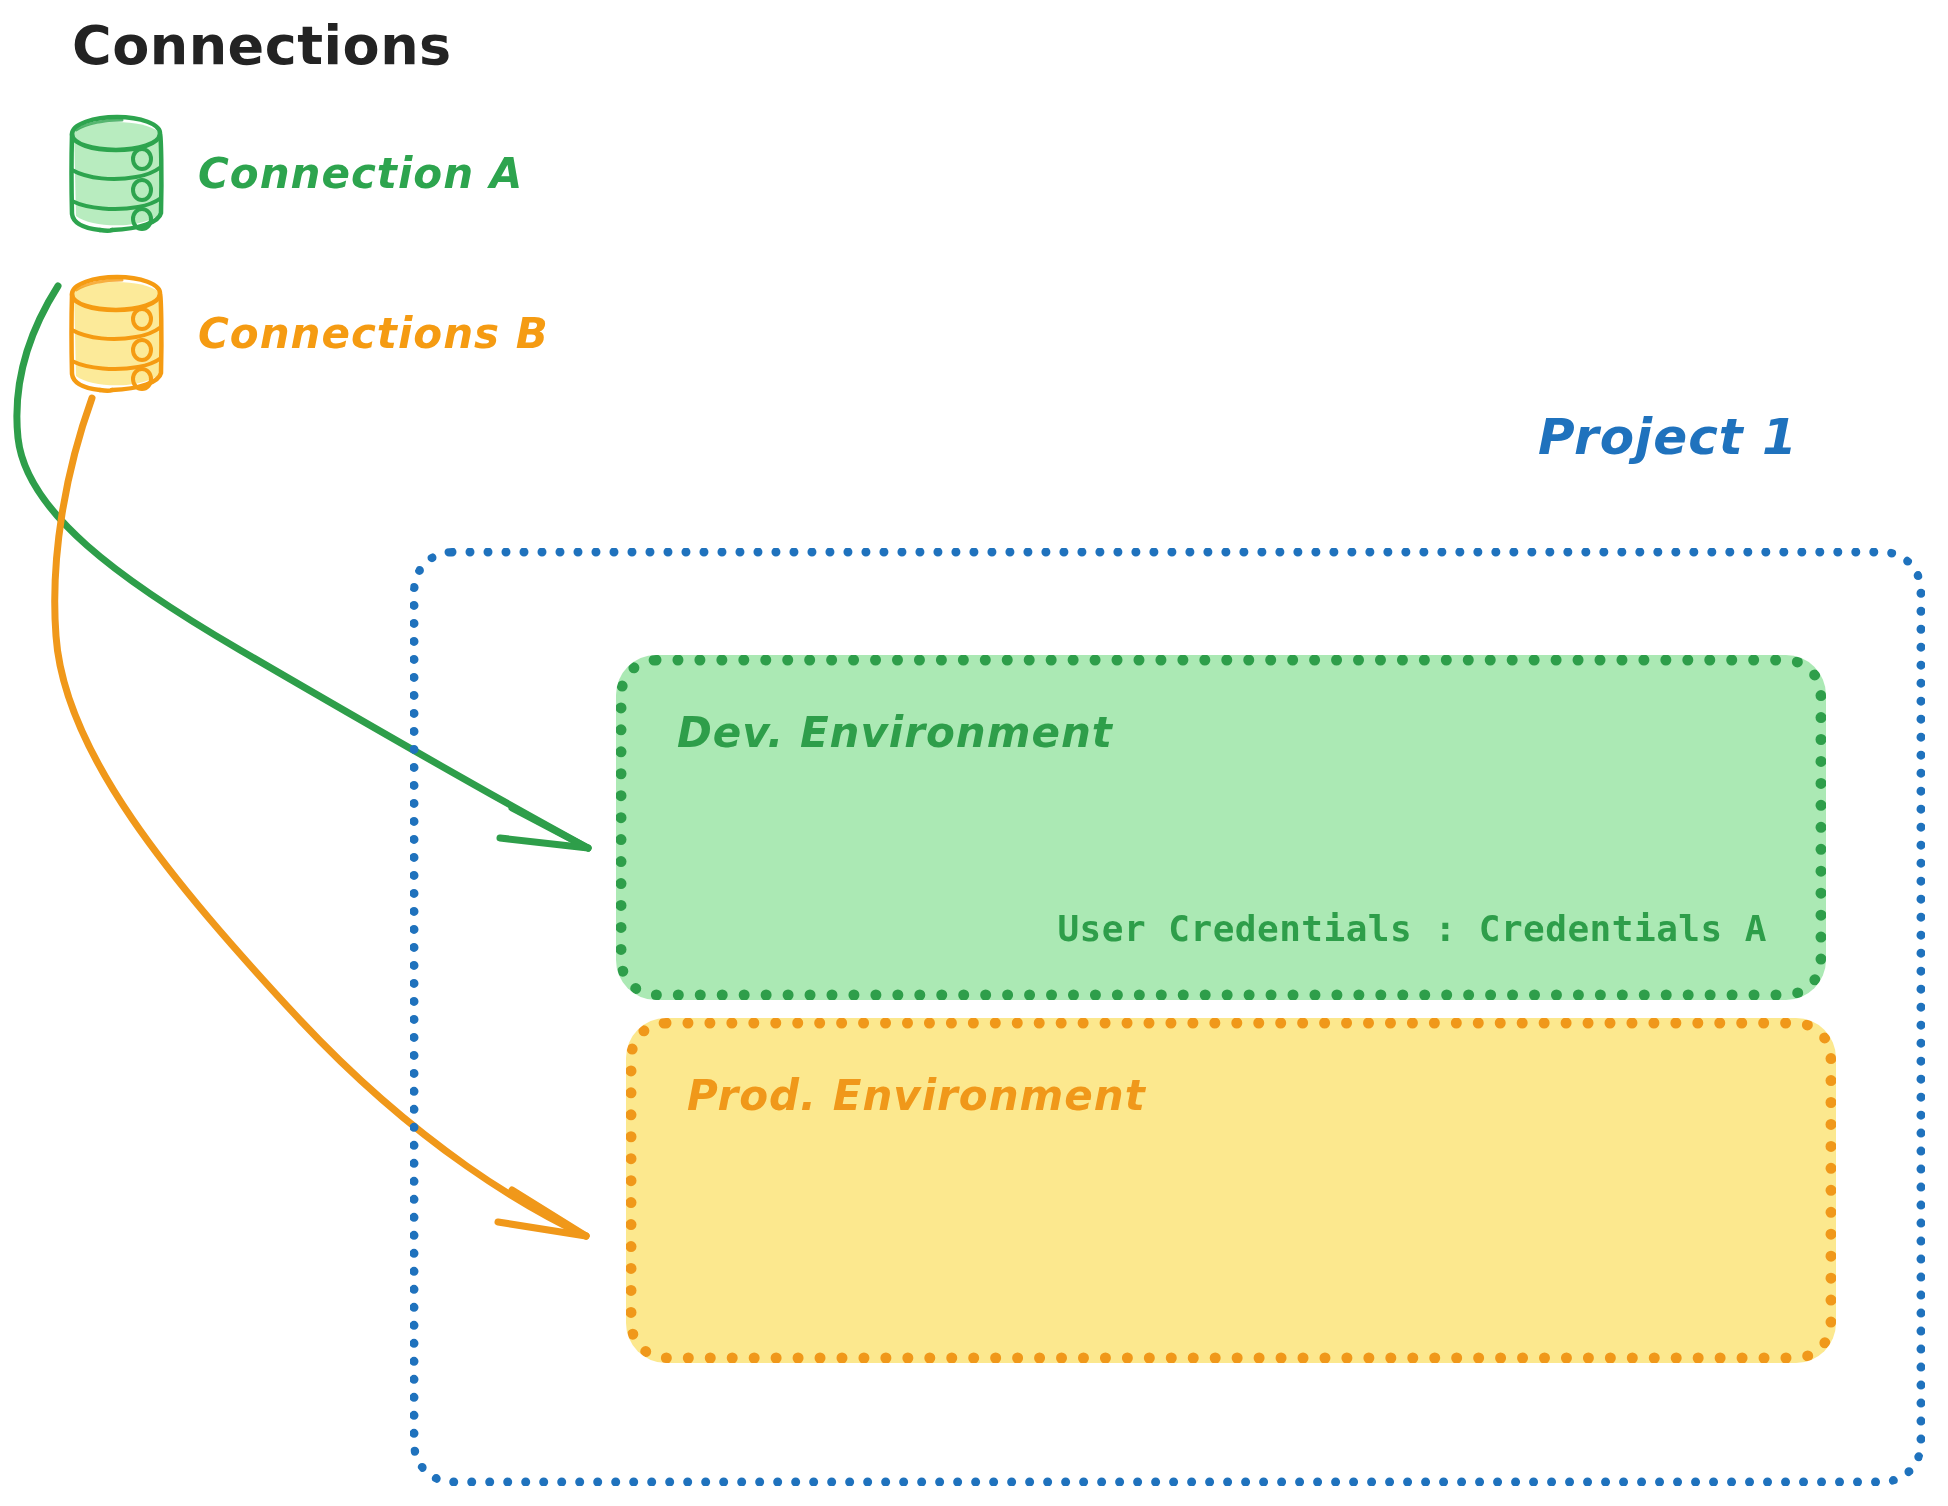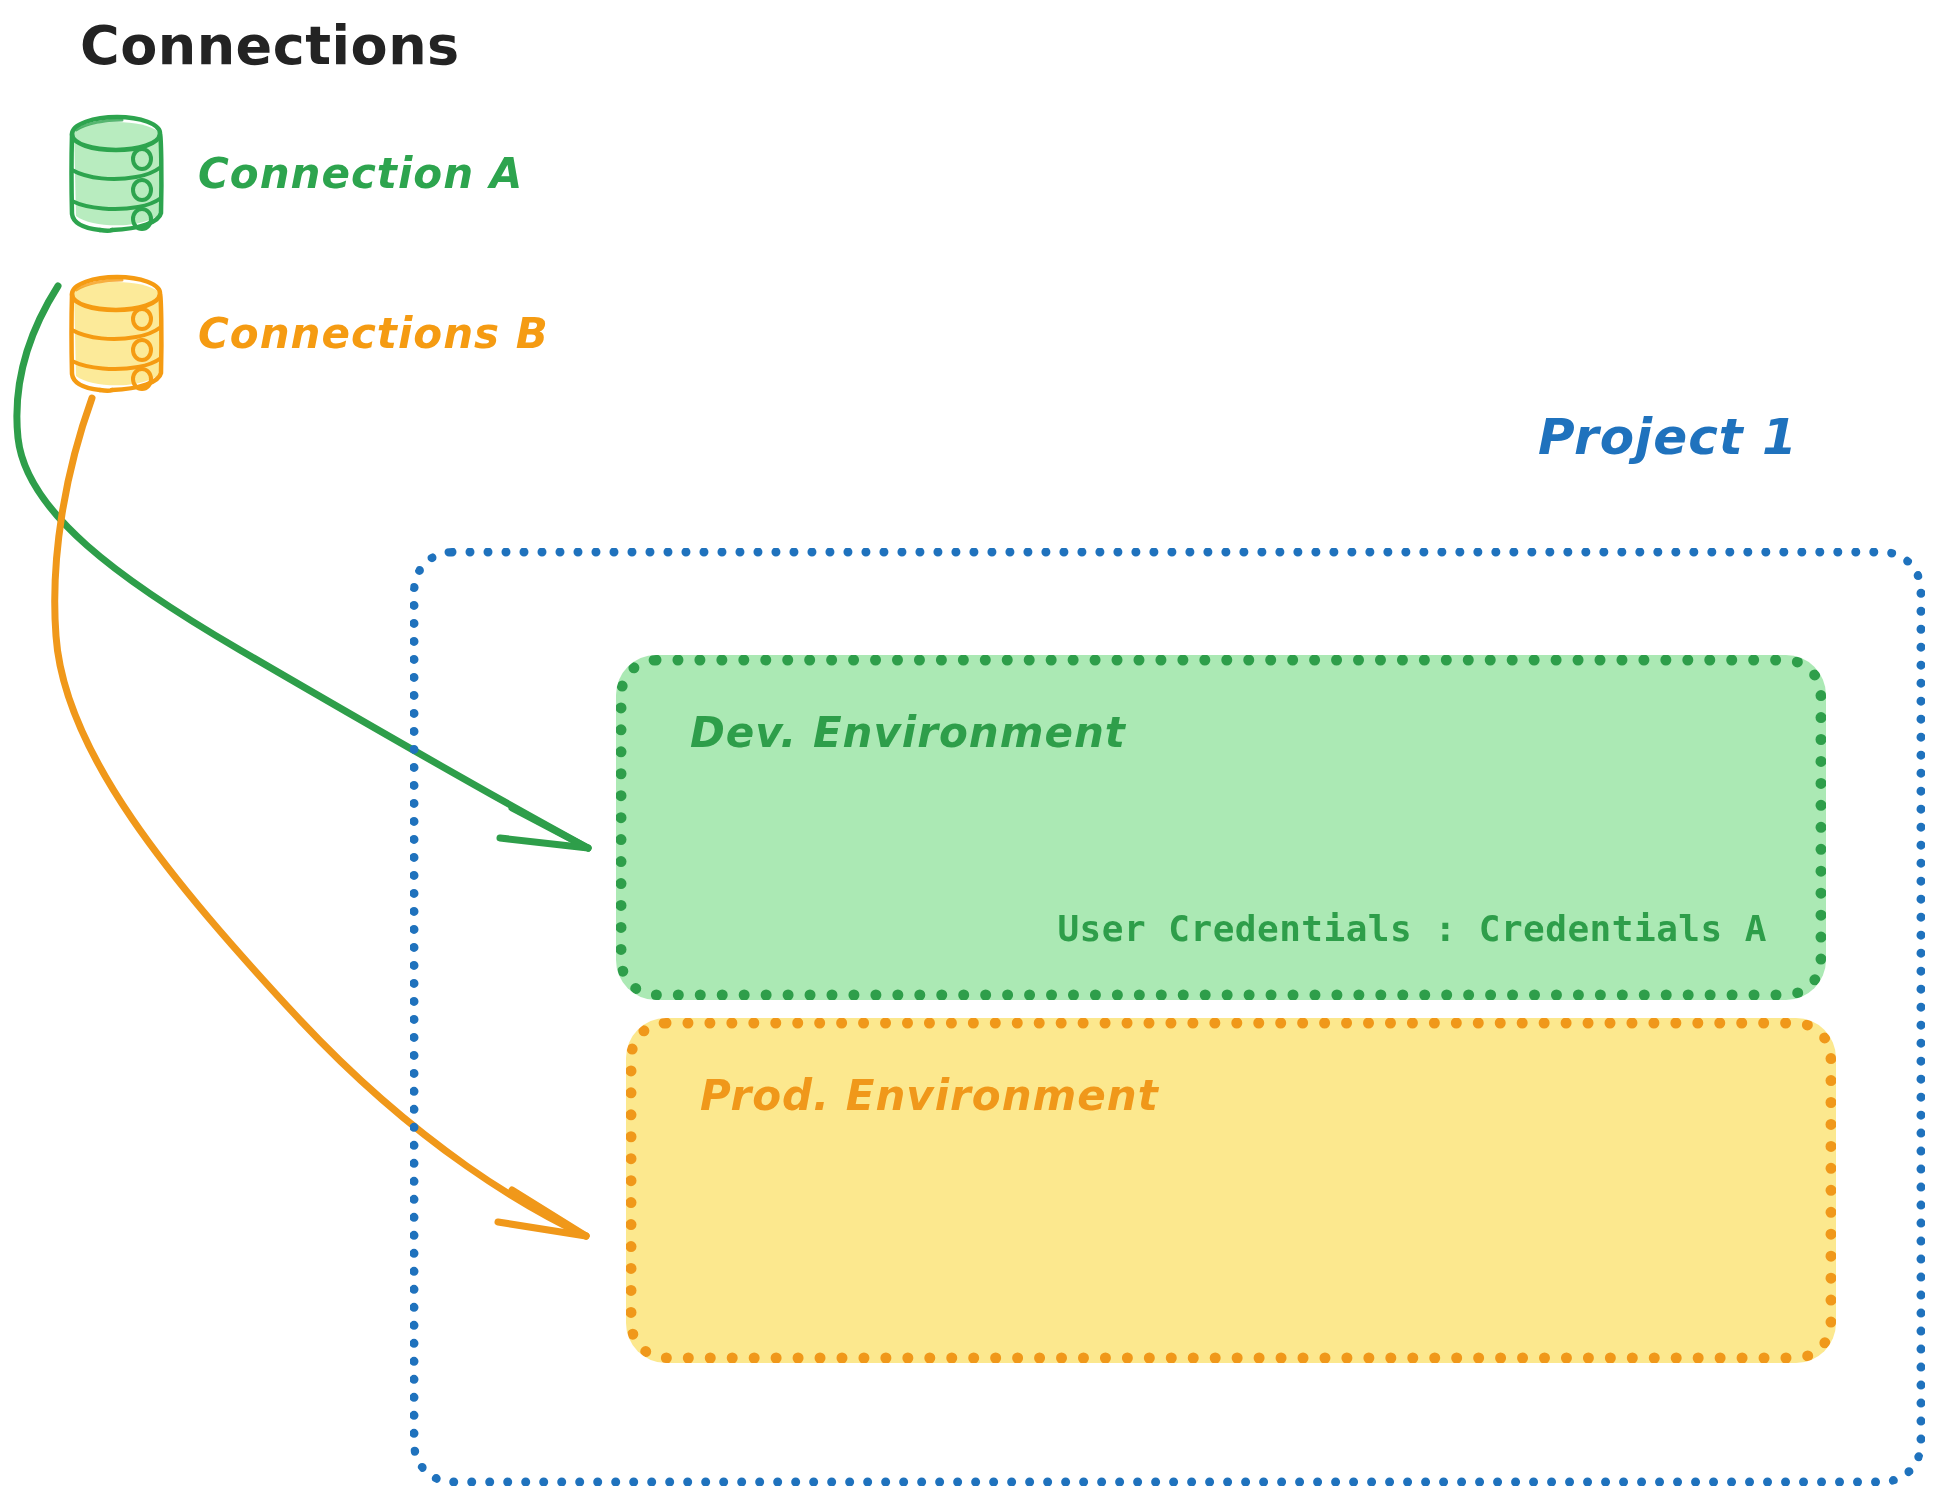--- a/index.html
+++ b/index.html
@@ -12,21 +12,21 @@
     width: 1948px;
     height: 1506px;
     background: #ffffff;
     overflow: hidden;
     font-family: "DejaVu Sans", sans-serif;
   }
 
   
   #connections-title {
     position: absolute;
-    left: 80px;
+    left: 72px;
     top: 14px;
     font-family: "DejaVu Sans", sans-serif;
     font-size: 54px;
     font-weight: 600;
     color: #232323;
     letter-spacing: 0.5px;
     white-space: nowrap;
   }
 
   
@@ -92,21 +92,20 @@
   
   .env-box {
     position: absolute;
     box-sizing: border-box;
     border-radius: 40px;
     border-width: 11px;
     border-style: dotted;
     display: flex;
     flex-direction: column;
     justify-content: space-between;
-    padding-left: 13px;
   }
   #env-dev {
     left: 616px;
     top: 655px;
     width: 1210px;
     height: 345px;
     background: #ABE9B4;
     border-color: #2E9E4A;
   }
   #env-prod {

